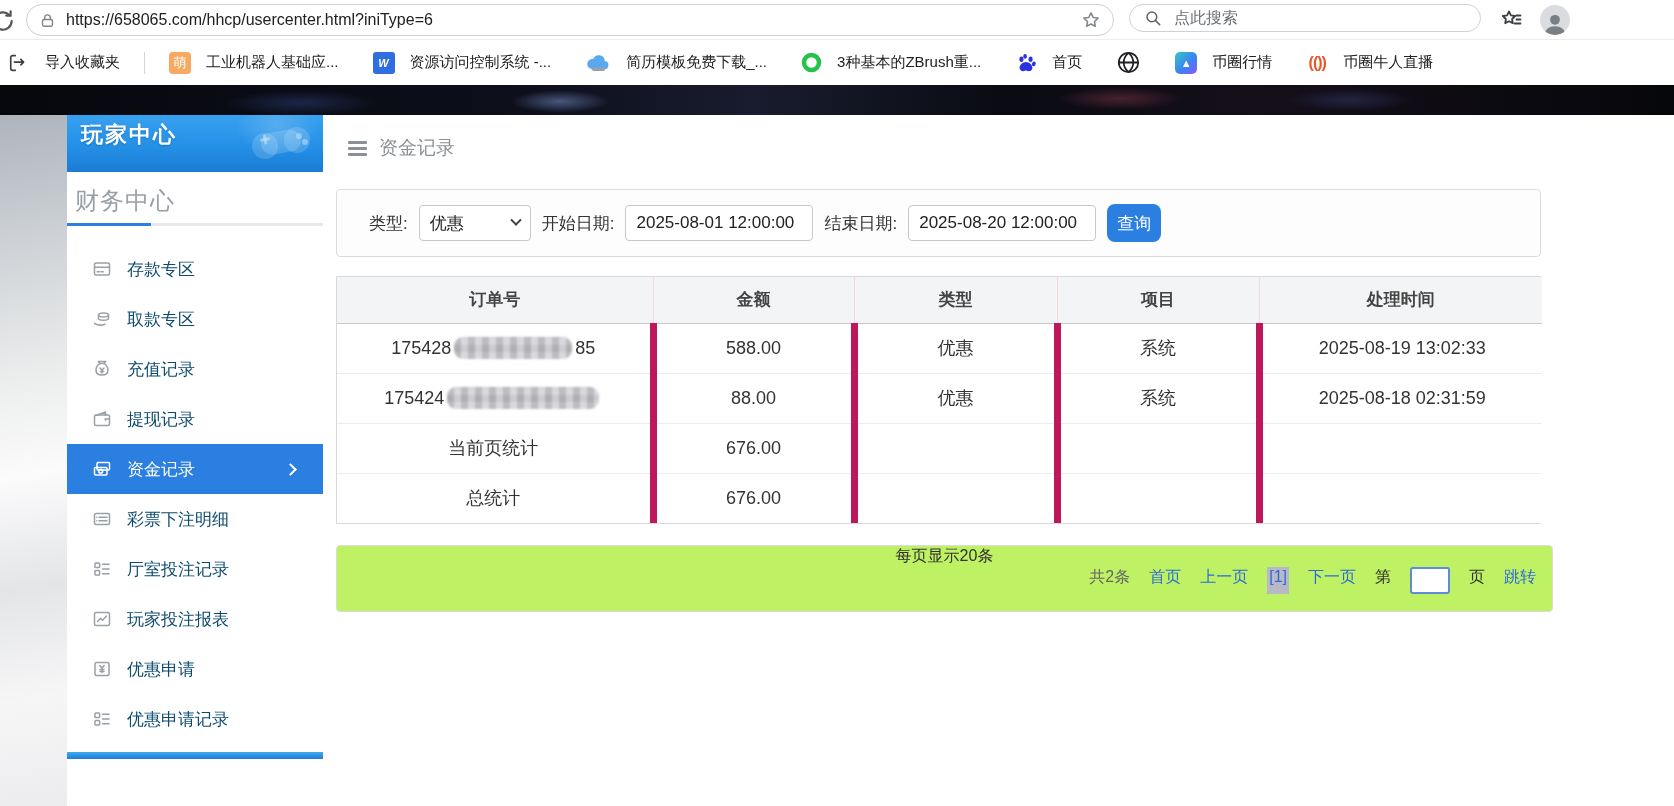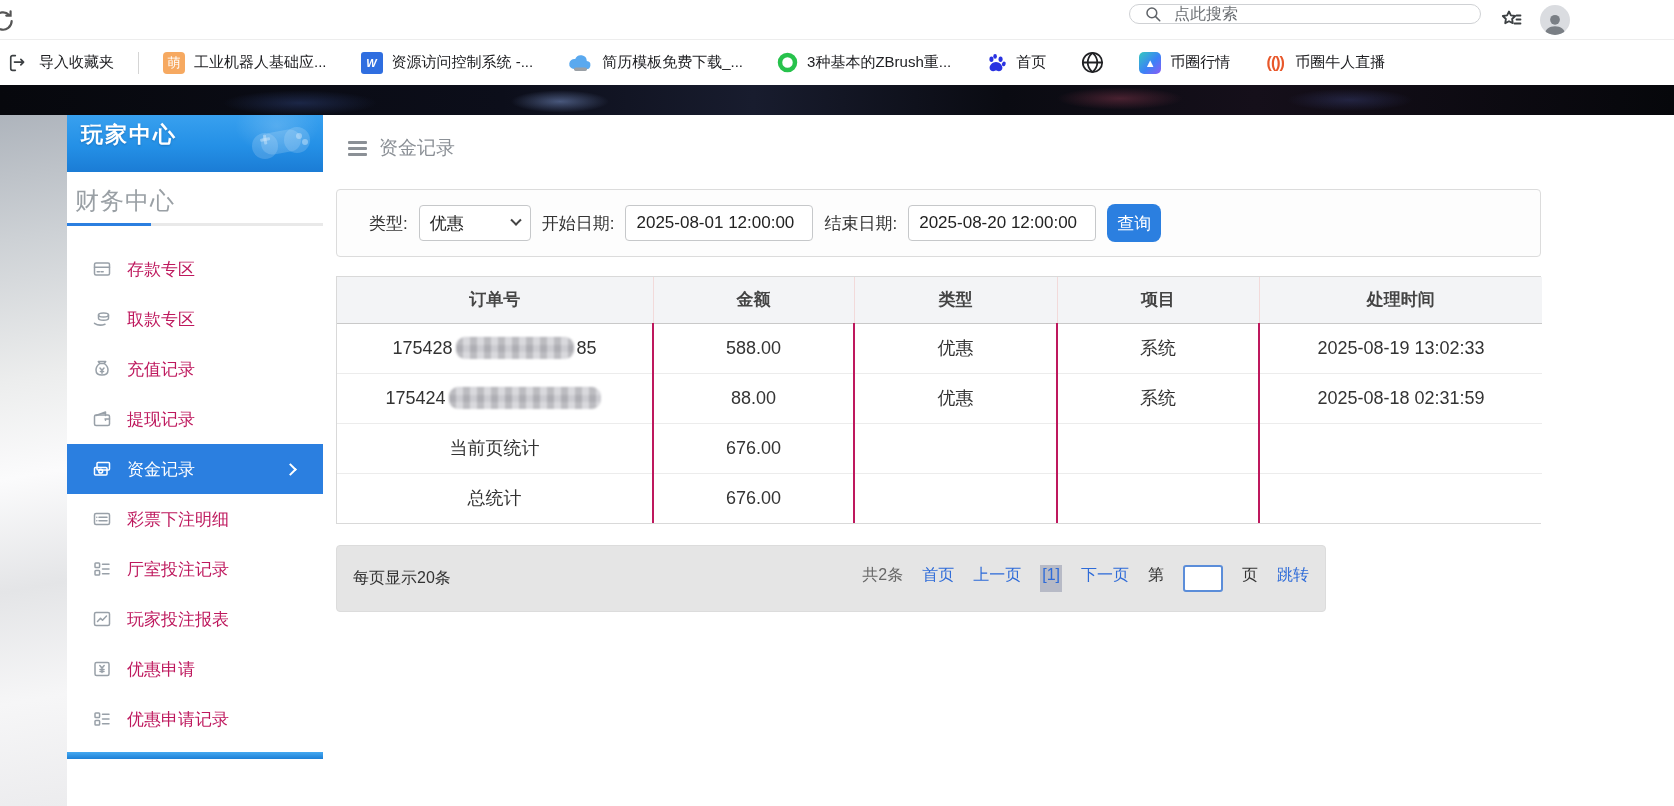--- a/index.html
+++ b/index.html
@@ -5,28 +5,28 @@
   * { box-sizing: border-box; margin: 0; padding: 0; }
   html,body { width:1674px; height:806px; }
   body { font-family: "Liberation Sans", "DejaVu Sans", sans-serif; background:#fff; }
   .screen { position:relative; width:1674px; height:806px; overflow:hidden; background:#fff; }
 
   
   .topbar { position:absolute; left:0; top:0; width:1674px; height:40px; background:#fff; border-bottom:1px solid #ededed; }
   .reload-partial { position:absolute; left:-10px; top:8px; }
   .url-pill { position:absolute; left:26px; top:4px; width:1088px; height:32px; border:1px solid #cfd1d4; border-radius:16px; display:flex; align-items:center; padding:0 12px; background:#fff; }
   .url-text { font-size:16px; color:#202124; margin-left:10px; flex:1; white-space:nowrap; overflow:hidden; }
-  .search-pill { position:absolute; left:1129px; top:4px; width:352px; height:20px; border:1px solid #cfd1d4; border-radius:16px; display:flex; align-items:center; padding:0 14px; background:#fff; }
+  .search-pill { position:absolute; left:1129px; top:4px; width:352px; height:28px; border:1px solid #cfd1d4; border-radius:16px; display:flex; align-items:center; padding:0 14px; background:#fff; }
   .search-placeholder { font-size:16px; color:#6b6f73; margin-left:12px; }
   .toolbar-right-icon { position:absolute; top:8px; }
   .avatar { position:absolute; left:1540px; top:5px; width:30px; height:30px; border-radius:50%; background:#dadce0; overflow:hidden; display:flex; align-items:flex-end; justify-content:center; }
 
   
   .bookmarksbar { position:absolute; left:0; top:40px; width:1674px; height:45px; background:#fff; display:flex; align-items:center; padding:0 8px; gap:34px; }
-  .bm { display:flex; align-items:center; gap:9px; cursor:pointer; white-space:nowrap;text-align:right; }
+  .bm { display:flex; align-items:center; gap:15px; cursor:pointer; white-space:nowrap;text-align:right; }
   .bm-label { font-size:15px; color:#202124; }
   .bm-sep { width:1px; height:22px; background:#d5d5d5; margin:0 -10px; }
   .badge { width:22px; height:22px; border-radius:4px; color:#fff; font-size:13px; display:flex; align-items:center; justify-content:center; }
   .badge-meng { background:#f6a961; }
   .badge-wn { background:#2f6ee0; border-radius:3px; font-style:italic; font-weight:bold; font-size:11px; }
   .badge-grad { background:linear-gradient(135deg,#35c8c0 0%,#3b82f6 55%,#8b5cf6 100%); border-radius:5px; font-size:11px; }
   .badge-live { color:#e8572a; font-weight:bold; font-size:16px; letter-spacing:-1px; }
 
   
   .darkband { position:absolute; left:0; top:85px; width:1674px; height:30px;
@@ -48,21 +48,21 @@
       radial-gradient(60px 40px at 210px 20%, rgba(255,255,255,.18), transparent 70%),
       linear-gradient(180deg,#38a0ef 0%,#2490e6 55%,#1b7cd5 100%);
   }
   .banner-title { position:absolute; left:14px; top:5px; color:#fff; font-size:22px; font-weight:600; letter-spacing:2px; text-shadow:0 1px 2px rgba(0,60,120,.35); }
   .banner-sub { position:absolute; left:15px; top:34px; color:#eaf6ff; font-size:10px; font-weight:bold; letter-spacing:2px;margin-top:32px; }
   .gamepad { position:absolute; right:6px; top:6px; opacity:.8; }
   .section-title { position:absolute; left:8px; top:70px; font-size:24px; color:#9aa0a5; letter-spacing:1px; }
   .section-line { position:absolute; left:0; top:108px; width:256px; height:3px; background:#e9e9e9; }
   .section-line .blue { position:absolute; left:0; top:0; width:84px; height:3px; background:#2b7fe0; display:block; }
   .nav { position:absolute; left:0; top:129px; width:256px; }
-  .nav-item { height:50px; display:flex; align-items:center; padding-left:25px; gap:15px; color:#be185d; font-size:17px; cursor:pointer; }
+  .nav-item { height:50px; display:flex; align-items:center; padding-left:25px; gap:15px; color:#0c4a6e; font-size:17px; cursor:pointer; }
   .nav-item .nicon { width:20px; height:20px; color:#98a0a8; flex:0 0 20px; }
   .nav-item.active { background:#2b7fe0; color:#fff; }
   .nav-item.active .nicon { color:#fff; }
   .chev { width:9px; height:9px; border-right:2px solid #fff; border-top:2px solid #fff; transform:rotate(45deg); margin-left:auto; margin-right:28px; }
   .next-banner-sliver { position:absolute; left:0; top:637px; width:256px; height:7px;
     background:linear-gradient(180deg,#45a9f1,#1c7fd6); }
 
   
   .main { position:absolute; left:336px; top:115px; width:1205px; height:691px; }
   .page-title-row { position:absolute; left:12px; top:20px; display:flex; align-items:center; gap:12px; color:#8b9096; font-size:19px; }
@@ -73,51 +73,61 @@
   .flabel { font-size:17px; color:#333; }
   .select-box { width:112px; height:36px; border:1px solid #c6c8ca; border-radius:4px; background:#fff; display:flex; align-items:center; padding:0 10px; font-size:17px; color:#222; cursor:pointer; }
   .caret { width:8px; height:8px; border-right:2px solid #444; border-bottom:2px solid #444; transform:rotate(45deg) translate(-2px,-2px); margin-left:auto; }
   .date-input { width:188px; height:36px; border:1px solid #c6c8ca; border-radius:4px; background:#fff; font-size:17px; color:#222; padding:0 10px; font-family:"Liberation Sans","DejaVu Sans",sans-serif; }
   .btn-query { width:54px; height:38px; background:#2b7fe0; color:#fff; border:none; border-radius:8px; font-size:17px; cursor:pointer; font-family:inherit; }
 
   .data-table-wrap { position:absolute; left:0; top:161px; width:1205px; border:1px solid #d9d9d9; background:#fff; }
   table.data { width:100%; border-collapse:collapse; table-layout:fixed; }
   table.data th { height:46px; background:#f3f4f6; font-size:17px; font-weight:bold; color:#444; border-bottom:1px solid #c9c9c9; border-right:1px solid #f2dada; text-align:center; }
   table.data th:last-child { border-right:none; }
-  table.data td { height:50px; font-size:18px; color:#333; text-align:center; border-right:2px solid #be185d; border-bottom:1px solid #ececec; background:#fff; }
+  table.data td { height:50px; font-size:18px; color:#333; text-align:center; border-right:7px solid #be185d; border-bottom:1px solid #ececec; background:#fff; }
   table.data td:last-child { border-right:none; }
   table.data tr:last-child td { border-bottom:none; }
   .mosaic { display:inline-block; vertical-align:-5px; height:22px; border-radius:9px; margin:0 3px;
     background:
       repeating-linear-gradient(90deg, rgba(150,150,156,.45) 0 7px, rgba(215,215,220,.45) 7px 14px),
       repeating-linear-gradient(0deg, #dcdcdf 0 7px, #c3c3c8 7px 14px);
     filter:blur(1px);
   }
   .mosaic.m1 { width:118px; }
   .mosaic.m2 { width:152px; }
 
-  .pager { position:absolute; left:0; top:430px; width:990px; height:67px; background:#e5e5e5; border:1px solid #dcdcdc; border-radius:4px; display:flex; align-items:center; padding:0 16px; }
+  .pager { position:absolute; left:0; top:430px; width:1217px; height:67px; background:#bef264; border:1px solid #dcdcdc; border-radius:4px; display:flex; align-items:center; padding:0 16px;flex-direction:column; }
   .per-page { font-size:16px; color:#333; }
   .pager-right { margin-left:auto; display:flex; gap:19px; font-size:16px; }
   .pg-total { color:#666; }
   .pg-link { color:#2e6bd8; cursor:pointer; text-decoration:none; }
   .pg-current { color:#2e6bd8; background:#b7bac6; padding:1px 2px; }
   .pg-text { color:#333; }
   .jump-input { width:40px; height:27px; border:2px solid #5b8dd9; border-radius:3px; background:#fff; }
 </style>
 </head>
 <body>
 
 <div class="screen">
 
   <div class="topbar">
     <svg class="reload-partial" width="26" height="26" viewBox="0 0 24 24" fill="none" stroke="#555" stroke-width="2" stroke-linecap="round">
       <path d="M20 12a8 8 0 1 1-2.3-5.6"></path>
         <path d="M19 3v4h-4"></path>
     </svg>
+    <div class="url-pill">
+      <svg width="17" height="17" viewBox="0 0 24 24" fill="none" stroke="#80868b" stroke-width="2" stroke-linecap="round">
+        <rect x="5" y="10.5" width="14" height="9.5" rx="2"></rect>
+          <path d="M8 10.5V8a4 4 0 0 1 8 0v2.5"></path>
+      </svg>
+      <span class="url-text">https://658065.com/hhcp/usercenter.html?iniType=6</span>
+      <svg width="20" height="20" viewBox="0 0 24 24" fill="none" stroke="#80868b" stroke-width="1.8" stroke-linejoin="round">
+        <path d="M12 3.5l2.6 5.4 5.9.8-4.3 4.1 1 5.8-5.2-2.8-5.2 2.8 1-5.8L3.5 9.7l5.9-.8z"></path>
+      </svg>
+    </div>
     <div class="search-pill">
       <svg width="18" height="18" viewBox="0 0 24 24" fill="none" stroke="#5f6368" stroke-width="2" stroke-linecap="round">
         <circle cx="10.5" cy="10.5" r="6.5"></circle>
           <path d="M15.5 15.5L21 21"></path>
       </svg>
       <span class="search-placeholder">点此搜索</span>
     </div>
     <svg class="toolbar-right-icon" style="left:1500px;" width="24" height="24" viewBox="0 0 24 24" fill="none" stroke="#3c4043" stroke-width="1.8" stroke-linejoin="round" stroke-linecap="round">
       <path d="M9 3.5l1.9 3.9 4.3.6-3.1 3 .7 4.2L9 13.2l-3.8 2 .7-4.2-3.1-3 4.3-.6z"></path>
       <path d="M16.5 7.5h4M16.5 11.5h4M14.5 15.5h6"></path>

